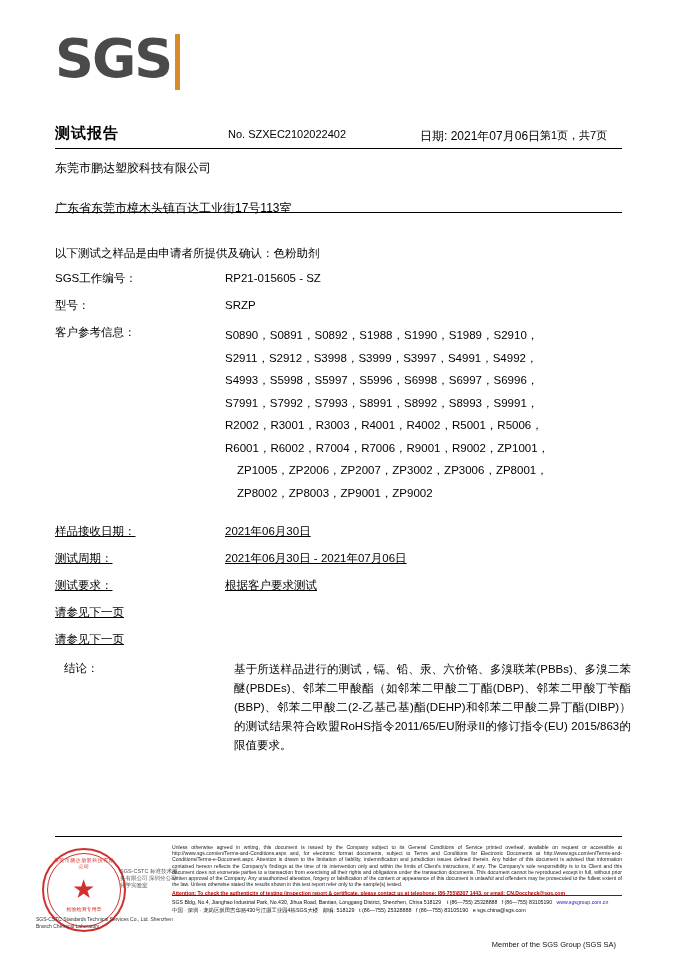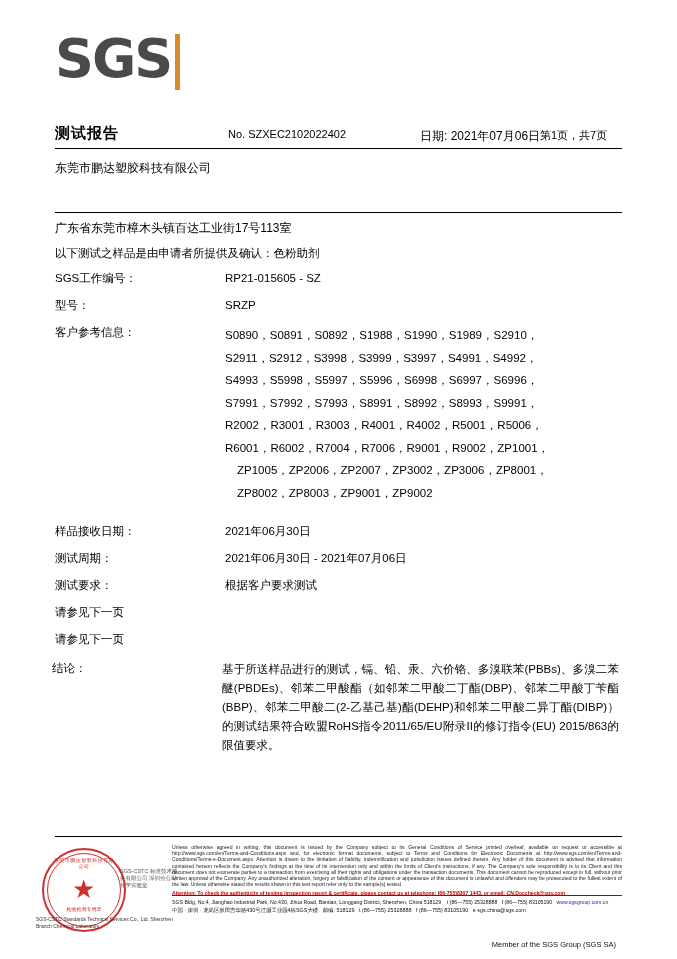--- a/index.html
+++ b/index.html
@@ -90,21 +90,20 @@
     position: absolute;
     left: 55px;
     top: 160px;
     font-size: 12px;
   }
   .company-addr {
     position: absolute;
     left: 55px;
     top: 200px;
     font-size: 12px;
-    margin-top: 20px;
   }
   .hr-second {
     position: absolute;
     left: 55px;
     top: 212px;
     width: 567px;
     height: 1px;
     background: #000;
   }
 
@@ -146,25 +145,25 @@
   .ref-lines div.indent {
     padding-left: 12px;
   }
 
   .fields2 {
     position: absolute;
     left: 55px;
     top: 523px;
     width: 567px;
   }
-  .fields2 .field-row { margin-bottom: 11px; }
+  .fields2 .field-row { margin-bottom: 11px; text-decoration: underline; }
 
   .conclusion {
     position: absolute;
-    left: 52px;
+    left: 64px;
     top: 660px;
     width: 567px;
     display: flex;
     align-items: flex-start;
   }
   .conclusion .field-label { width: 170px; flex: 0 0 170px; }
   .conclusion .field-value {
     font-size: 11.5px;
     line-height: 19px;
     text-align: justify;

